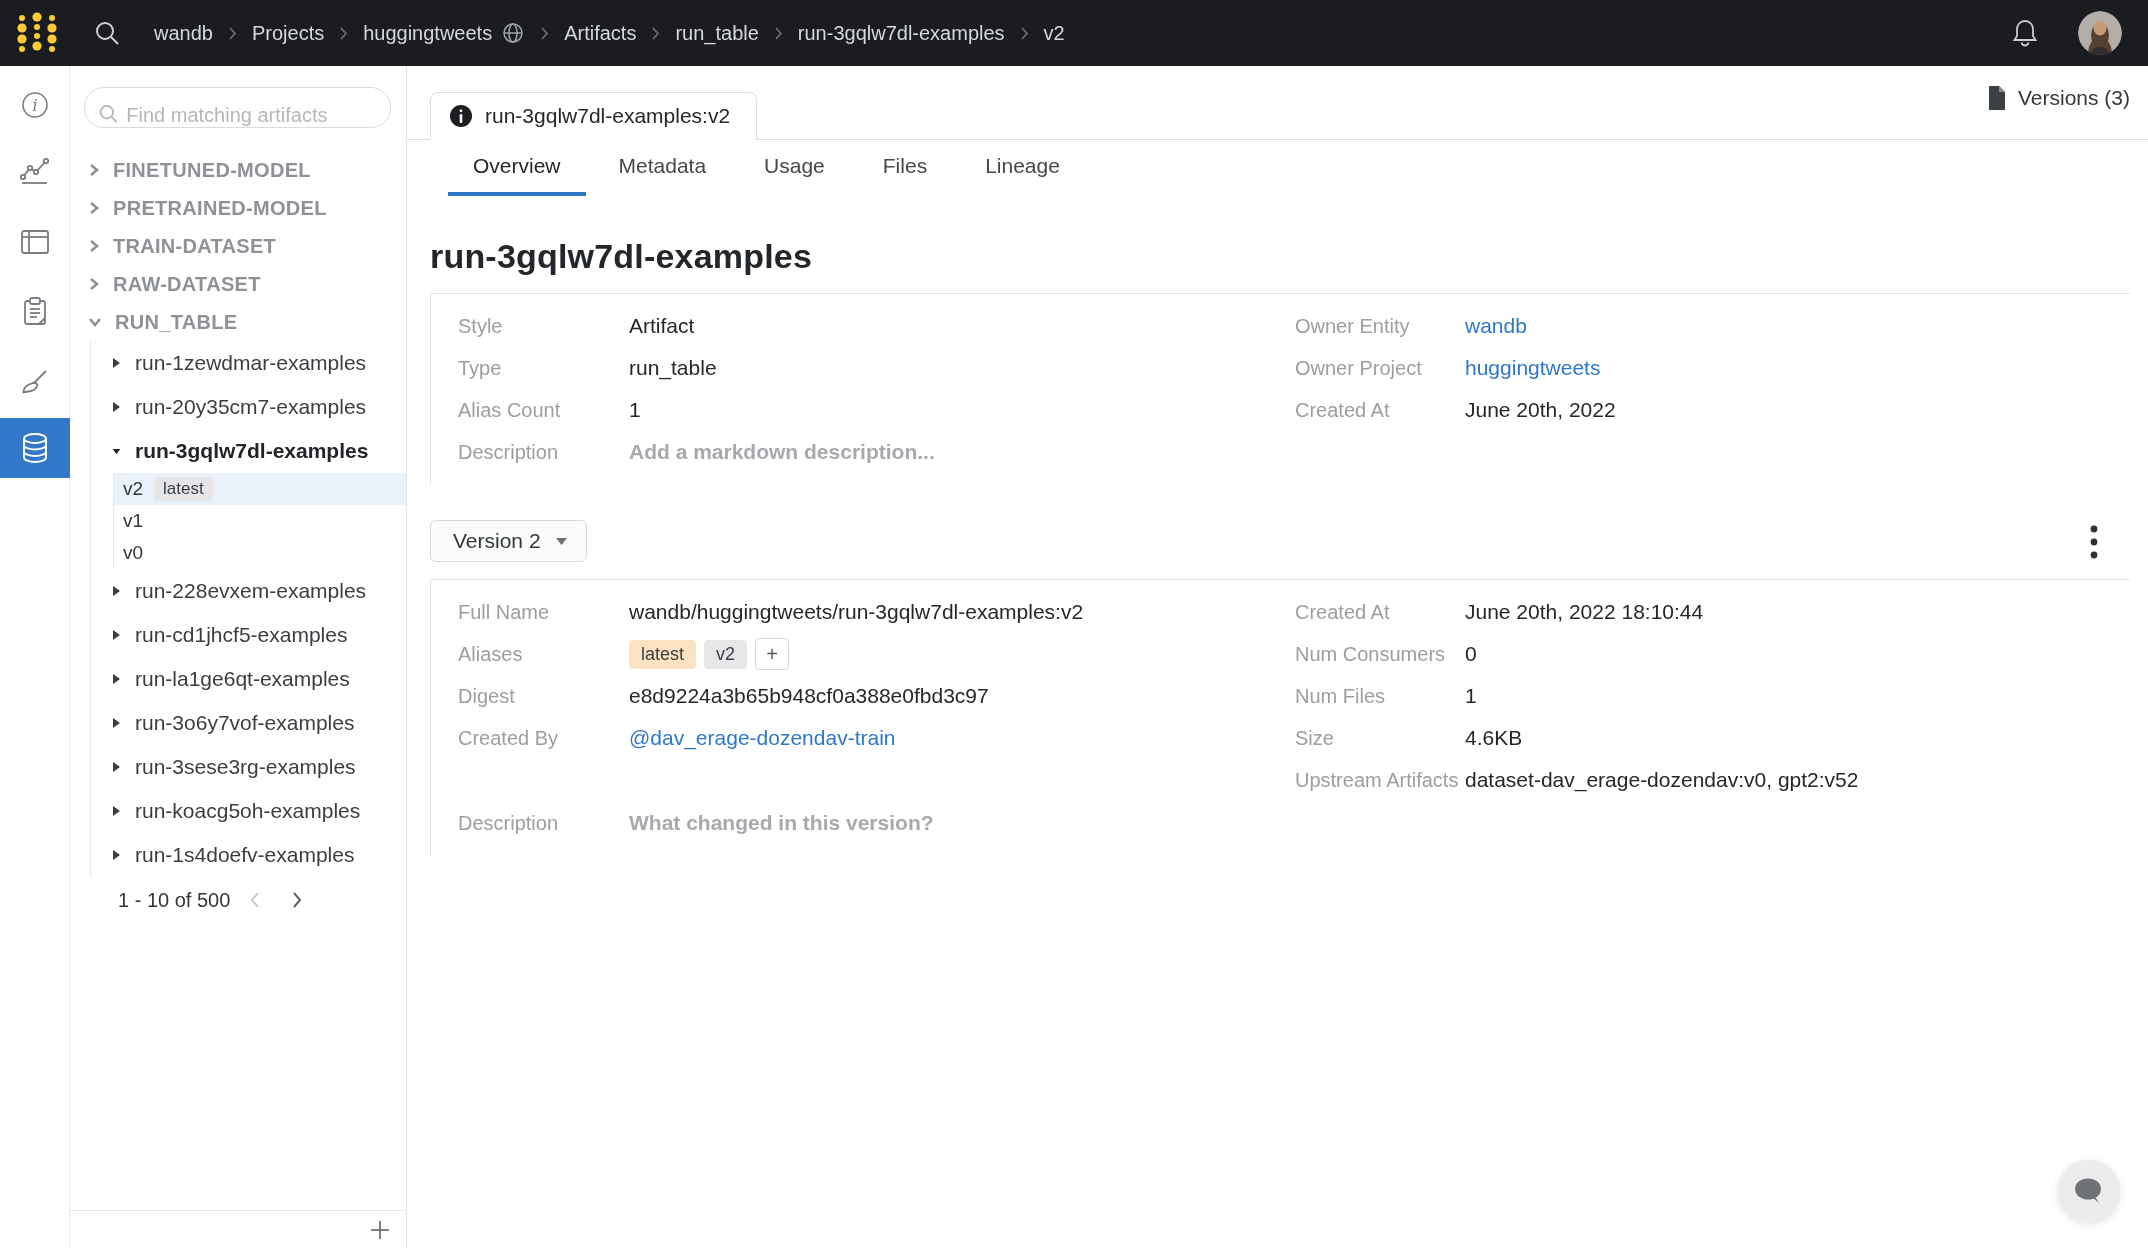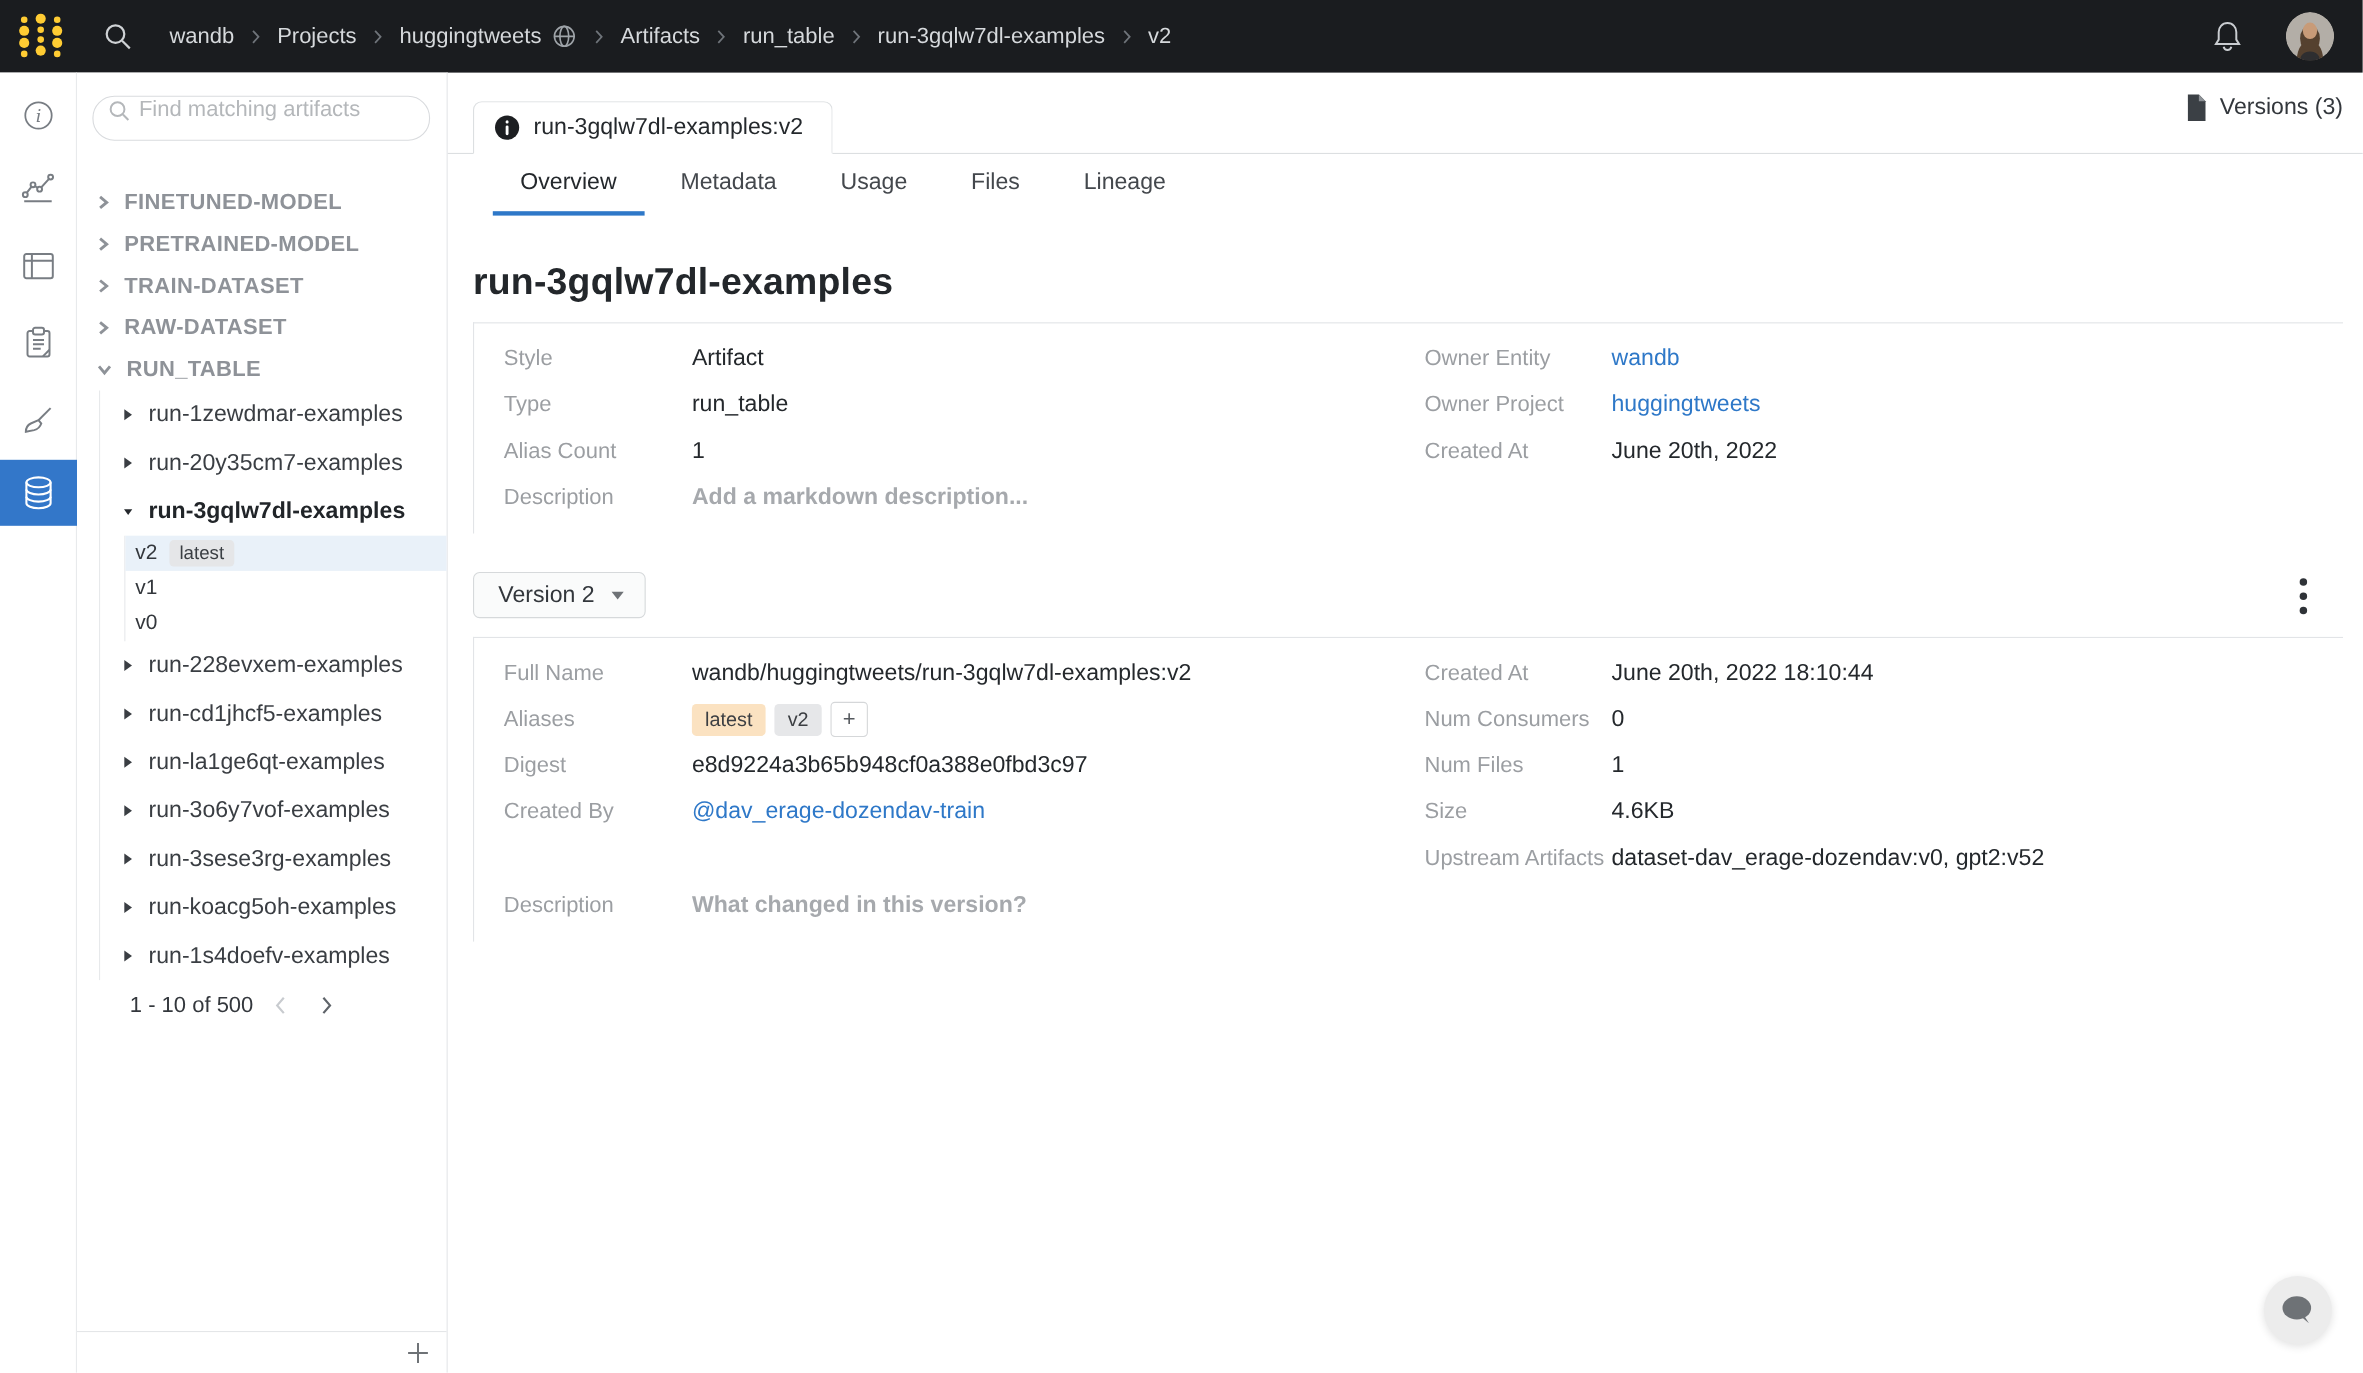--- a/index.html
+++ b/index.html
@@ -36,28 +36,28 @@
   .rail-item {
     position: absolute; left: 0; width: 70px; height: 60px;
     display: flex; align-items: center; justify-content: center; cursor: pointer;
   }
   .rail-item.active { background: #3377c9; }
 
   
   .sidebar { width: 337px; border-right: 1px solid #e4e6e8; flex: 0 0 auto; display: flex; flex-direction: column; background: #fff; }
   .search-box {
     margin: 21px 15px 0 14px; height: 41px; border: 1px solid #d9dbde; border-radius: 20px;
-    display: flex; align-items: flex-start; padding: 0 12px; gap: 6px;
+    display: flex; align-items: flex-end; padding: 0 12px; gap: 6px;
   }
   .search-box input {
     border: none; outline: none; width: 100%; font-size: 20px;
     font-family: inherit; color: #3a3e43; background: transparent;
   }
   .search-box input::placeholder { color: #b4b7ba; }
-  .tree { margin-top: 37px; }
+  .tree { margin-top: 23px; }
   .cat-row {
     height: 38px; display: flex; align-items: center; padding-left: 18px; gap: 13px;
     color: #8e9298; font-weight: 700; font-size: 20px; letter-spacing: 0.3px; cursor: pointer;
   }
   .runs { margin-left: 20px; border-left: 1px solid #e7e9eb; }
   .run-row { height: 44px; display: flex; align-items: center; padding-left: 21px; gap: 14px;
     color: #3a3e43; font-size: 21px; cursor: pointer; }
   .run-row.selected { font-weight: 700; color: #212529; }
   .tri { width: 9px; height: 12px; flex: 0 0 auto; display: flex; align-items: center; }
   .versions { margin-left: 22px; border-left: 1px solid #e7e9eb; }

